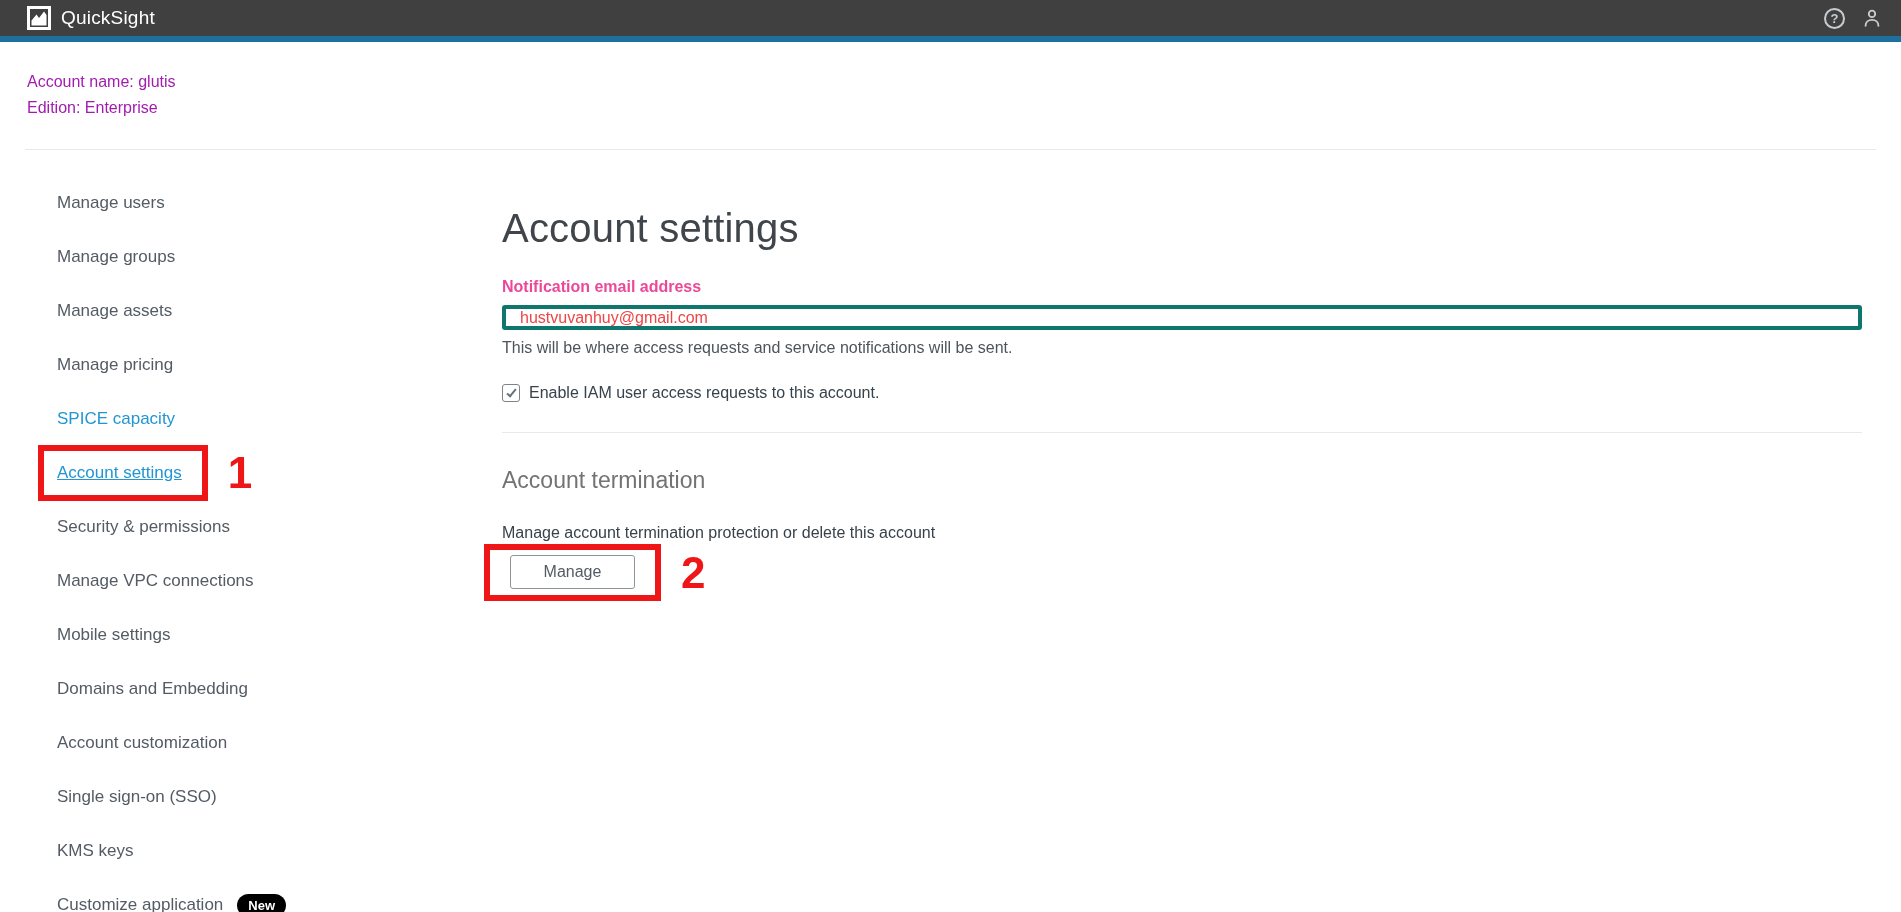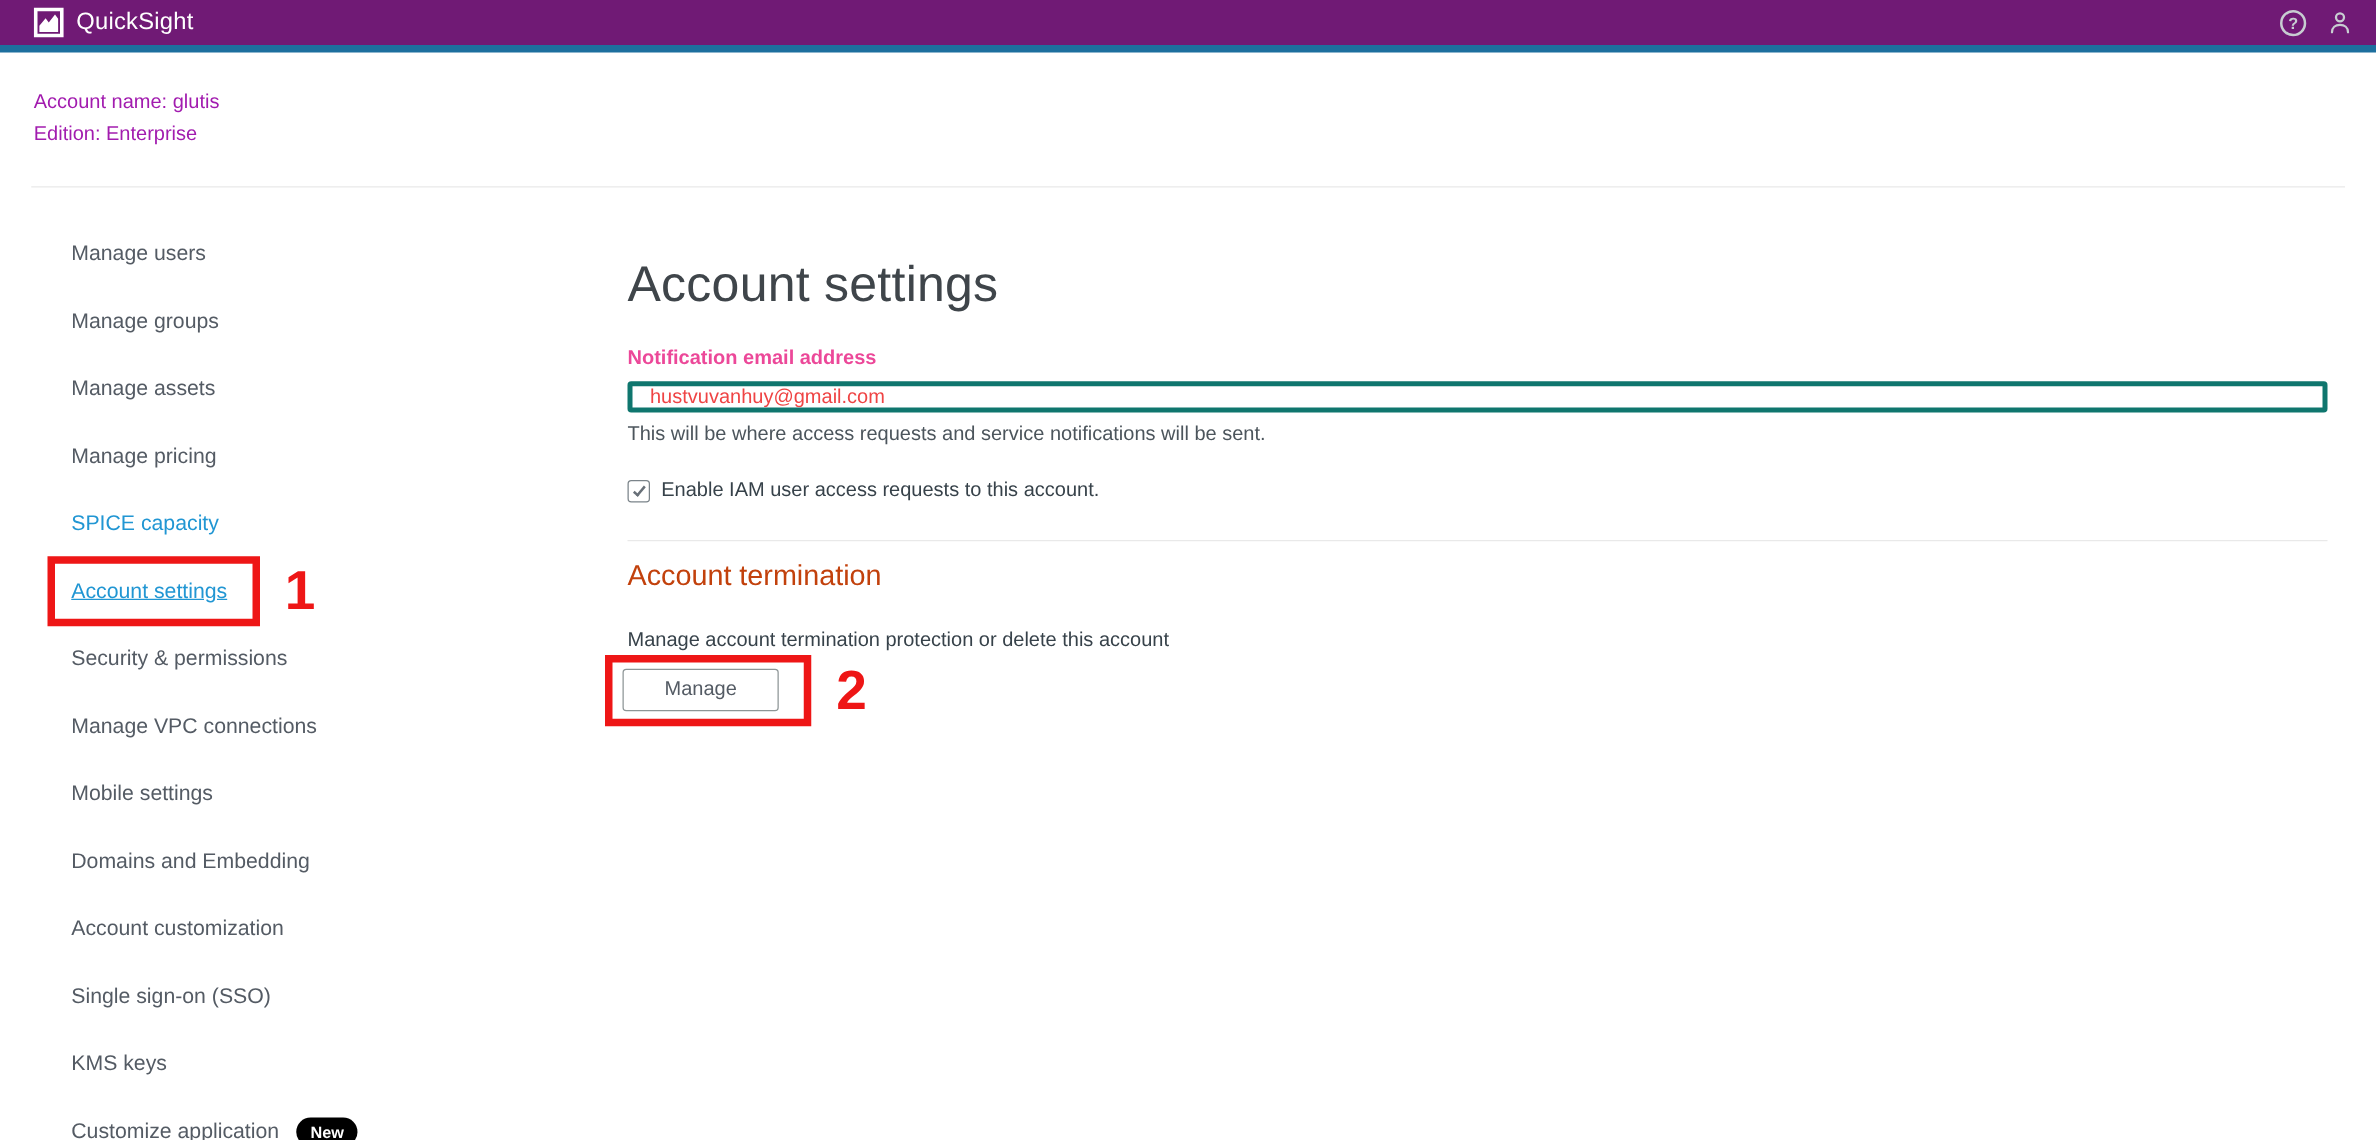--- a/index.html
+++ b/index.html
@@ -1,20 +1,20 @@
 <!DOCTYPE html>
 <html><head>
 <meta charset="utf-8">
 <style>
   * { margin:0; padding:0; box-sizing:border-box; }
   html,body { width:1901px; height:912px; background:#ffffff; overflow:hidden;
               font-family:"Liberation Sans", sans-serif; }
 
   
-  .topbar { height:36px; background:#701a75; display:flex; align-items:center;
+  .topbar { height:36px; background:#404040; display:flex; align-items:center;
             padding:0 18px 0 27px; }
   .logo-box { width:24px; height:24px; display:flex; align-items:center; }
   .brand { color:#ffffff; font-size:19px; font-weight:400; margin-left:10px; letter-spacing:.2px; }
   .topbar-right { margin-left:auto; display:flex; align-items:center; gap:16px; }
   .help-icon { width:21px; height:21px; border:2px solid #c7cdd1; border-radius:50%;
                color:#c7cdd1; font-size:13px; font-weight:700; display:flex;
                align-items:center; justify-content:center; cursor:pointer; }
   .user-icon { display:flex; align-items:center; cursor:pointer; }
   .accent-bar { height:6px; background:#1d6f9e; }
 
@@ -45,25 +45,25 @@
                  border:4px solid #0f766e; border-radius:3px; padding:0 14px;
                  font-size:16px; color:#ef4444; font-family:"Liberation Sans", sans-serif; }
   .helper { margin-top:9px; font-size:16px; color:#4c555c; }
   .checkbox-row { margin-top:27px; display:flex; align-items:center; }
   .checkbox { width:18px; height:18px; border:1px solid #7b848a; border-radius:3px;
               background:#fff; display:flex; justify-content:center; cursor:pointer; }
   .check-glyph { width:5px; height:10px; border-right:2px solid #687078;
                  border-bottom:2px solid #687078; transform:rotate(40deg); margin-top:2px; }
   .checkbox-label { font-size:16px; color:#37424a; margin-left:9px; }
   .divider-mid { margin-top:30px; border-top:1px solid #e9e9e9; }
-  .section-title { margin-top:14px; font-size:23px; font-weight:400; color:#c2410c; }
+  .section-title { margin-top:34px; font-size:23px; font-weight:400; color:#737373; }
   .section-desc { margin-top:30px; font-size:16px; color:#37424a; }
   .button-row { margin-top:2px; display:flex; align-items:center; }
   .red-frame-btn { display:inline-flex; border:6px solid #ee1616;
-                   padding:5px 20px 6px 8px; margin-left:-18px; }
+                   padding:5px 20px 6px 20px; margin-left:-18px; }
   .manage-btn { width:125px; height:34px; background:#ffffff; border:1px solid #8d9596;
                 border-radius:3px; font-size:16px; color:#545b64; cursor:pointer;
                 font-family:"Liberation Sans", sans-serif; }
 </style>
 </head>
 <body>
 
 <header class="topbar">
   <span class="logo-box">
     <svg width="24" height="24" viewBox="0 0 24 24">

